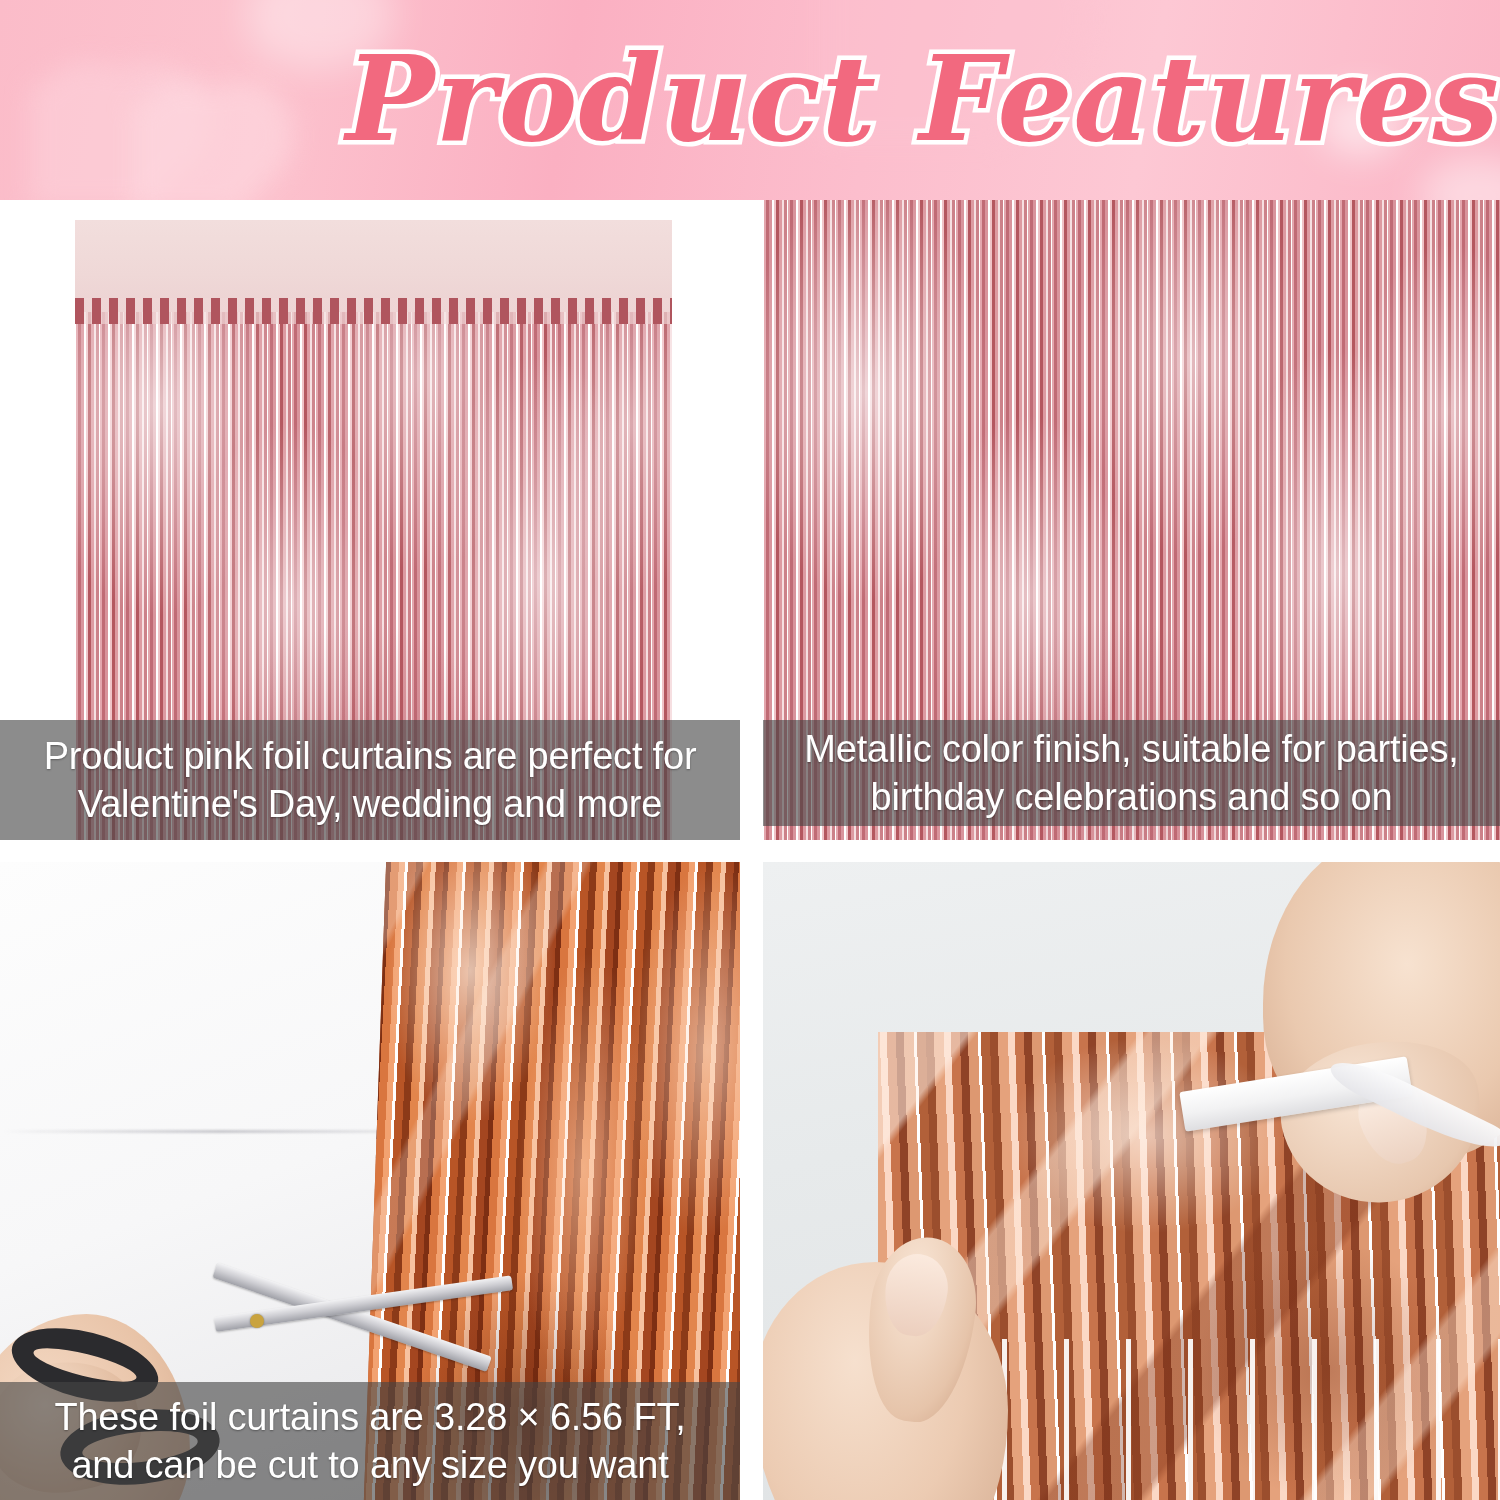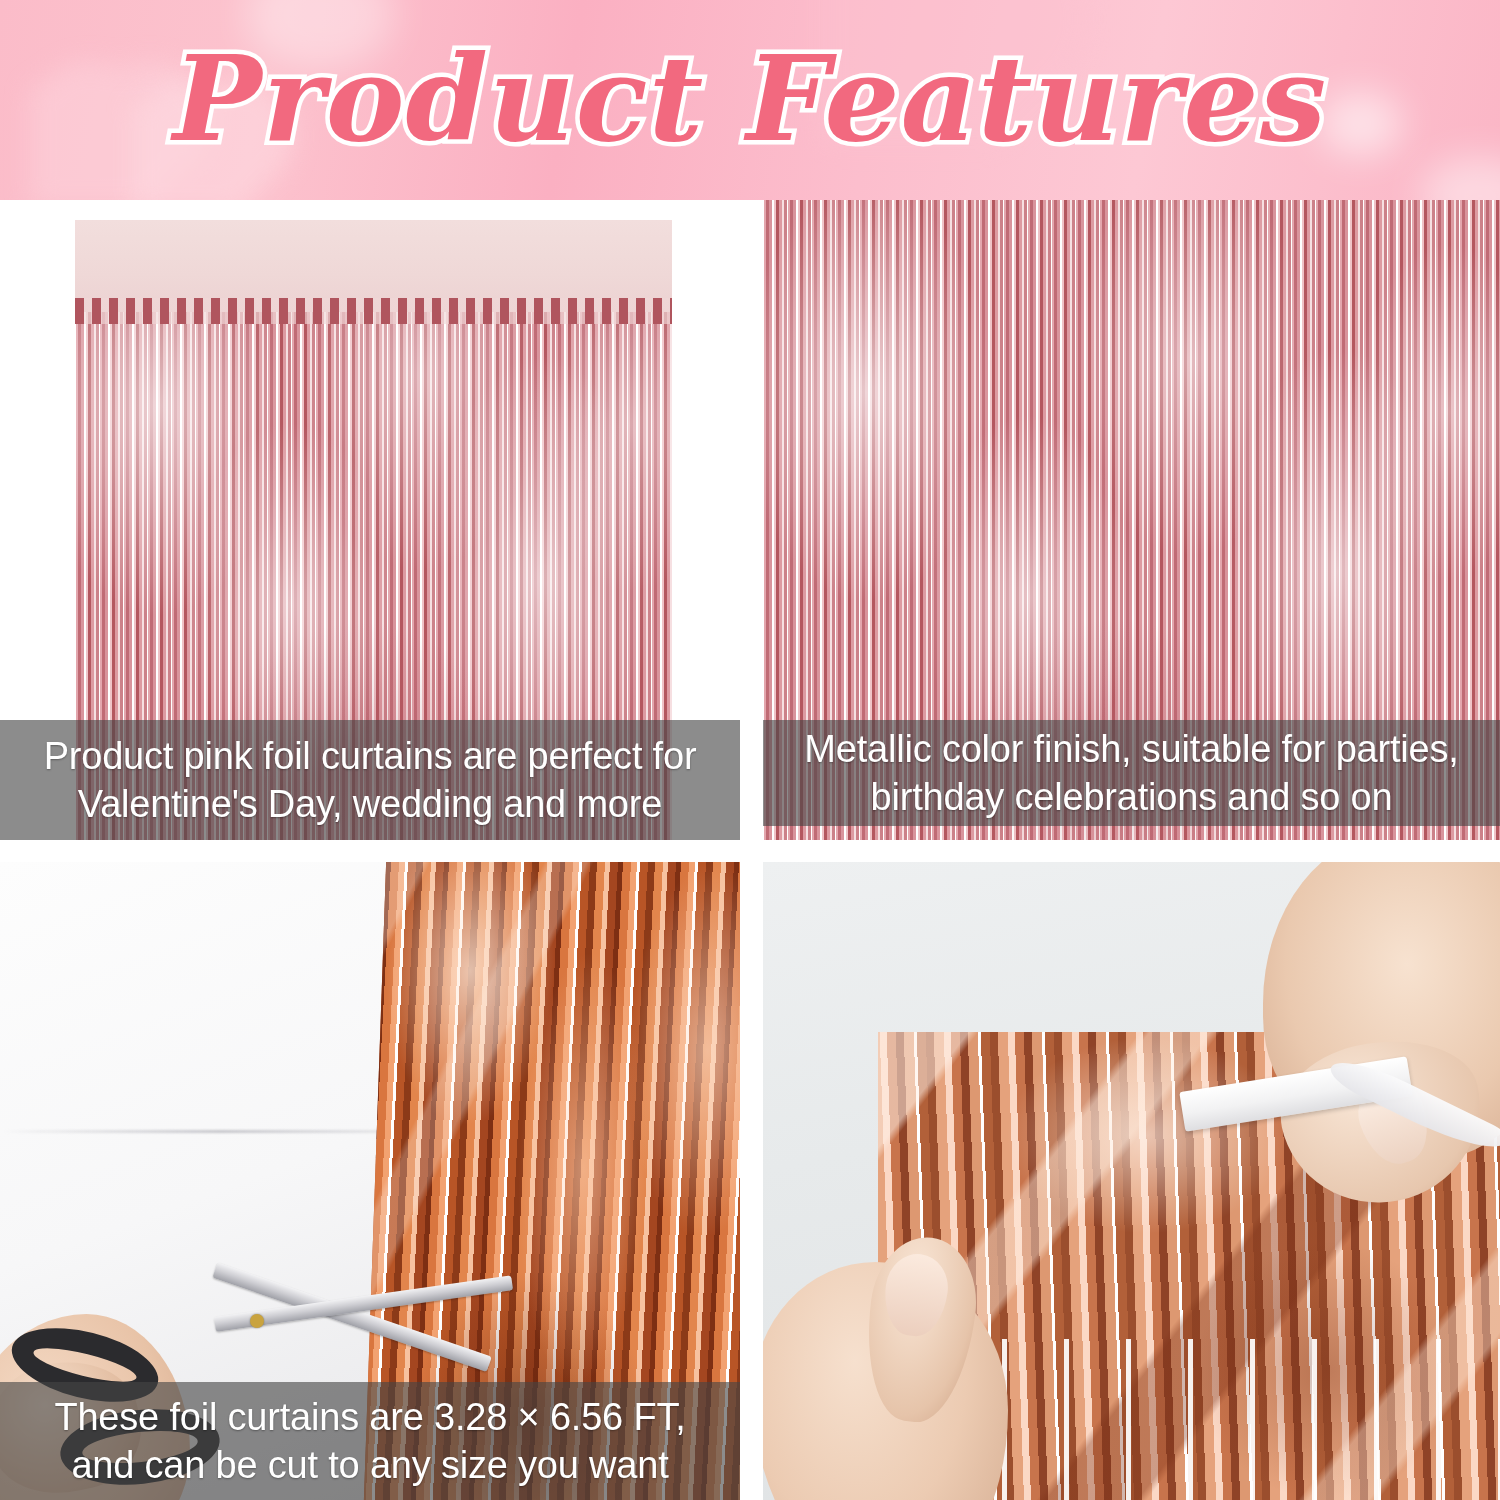--- a/index.html
+++ b/index.html
@@ -23,21 +23,21 @@
   }
   .heart::before, .heart::after{
     content:""; position:absolute; top:0; width:100%; height:100%;
     border-radius:50% 50% 0 0; background:inherit;
   }
   .heart::before{ left:50%; transform:rotate(-45deg); transform-origin:0 100%; }
   .heart::after { left:0;   transform:rotate(45deg);  transform-origin:100% 100%; }
 
   #header-title {
     position:absolute; left:0; top:34px; width:1500px;
-    text-align:center;
+    text-align:right;
     font-family:"DejaVu Serif", serif;
     font-style:italic;
     font-weight:700;
     font-size:118px;
     line-height:130px;
     letter-spacing:1px;
     color:#f2697f;
     white-space:nowrap;
     -webkit-text-stroke:9px #ffffff;
     paint-order: stroke fill;

